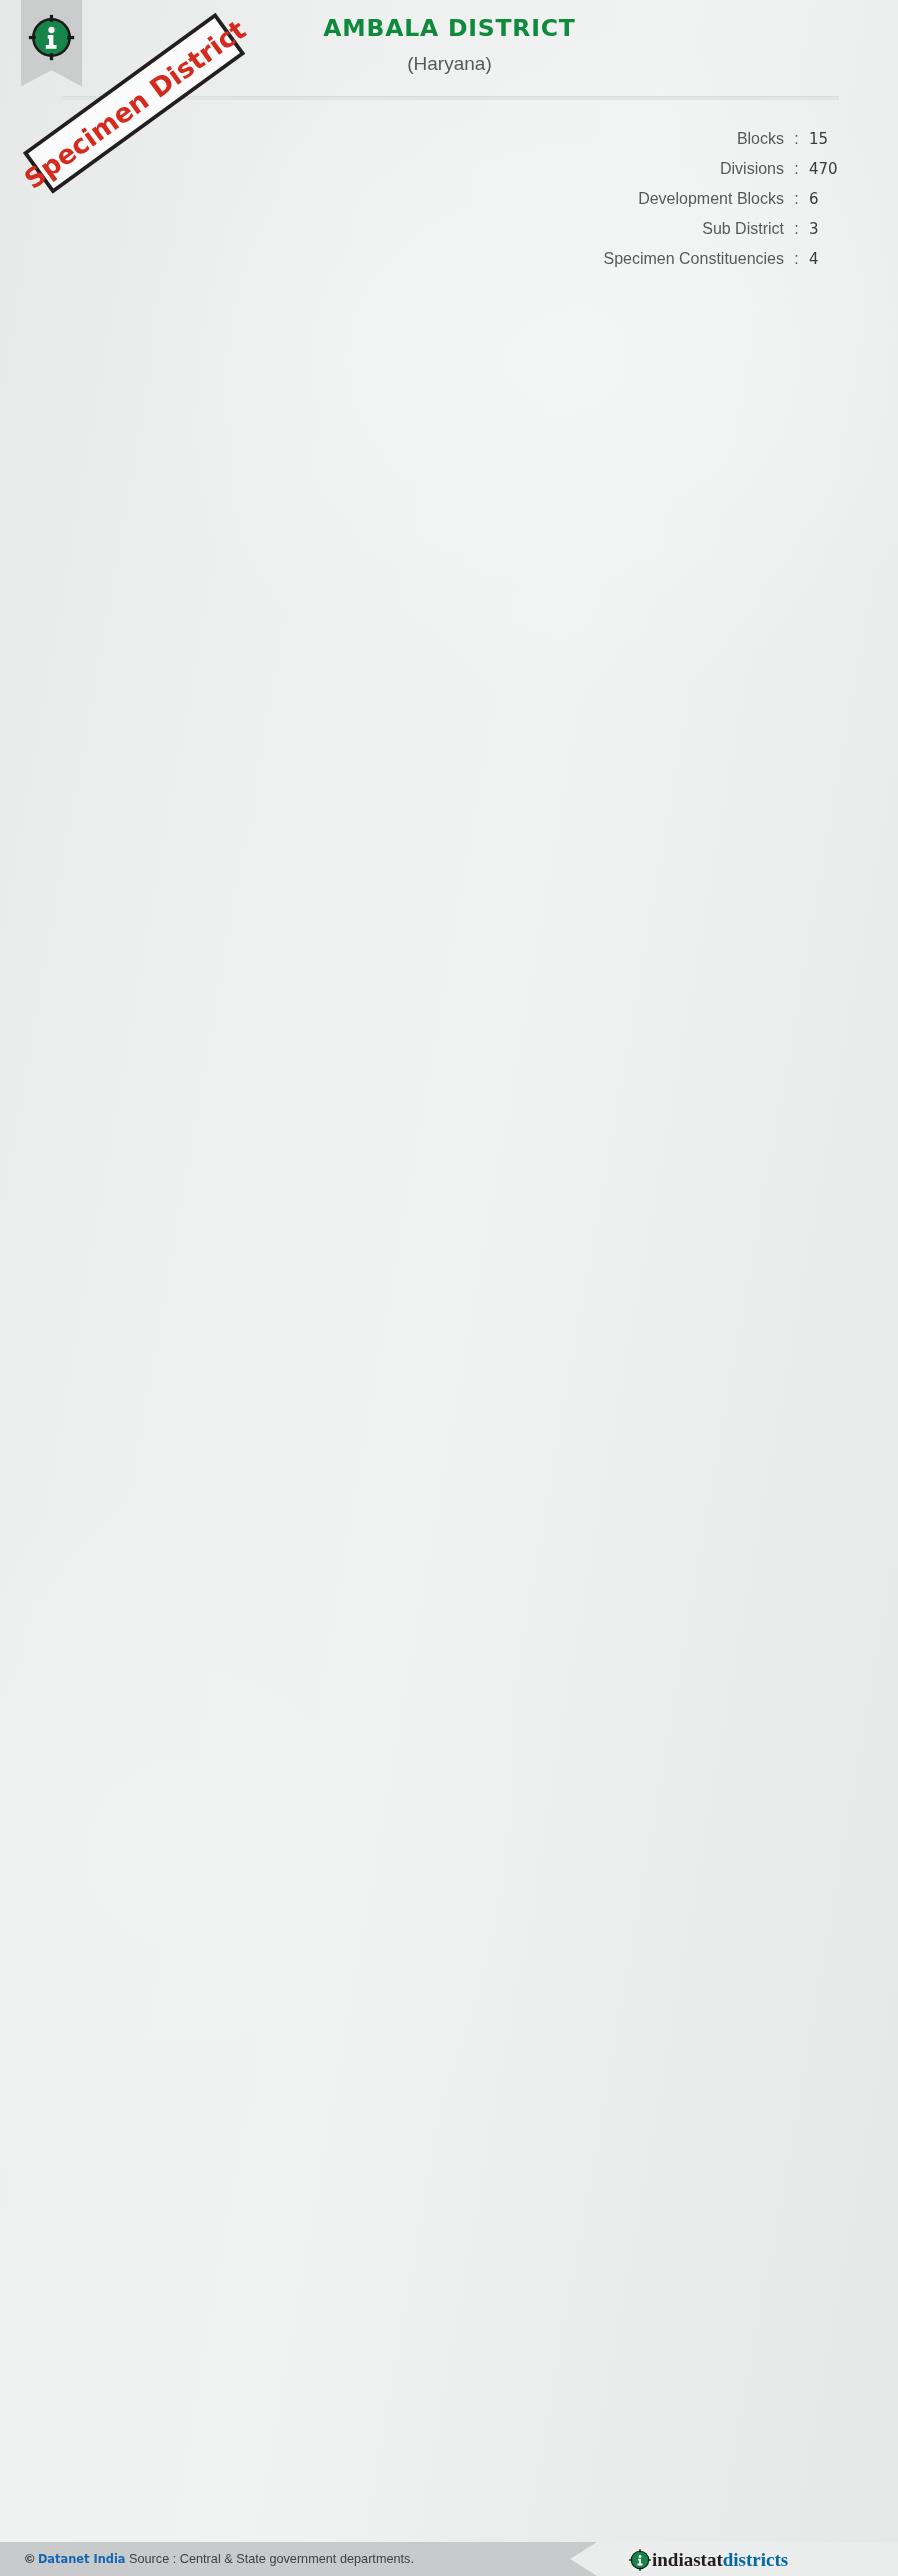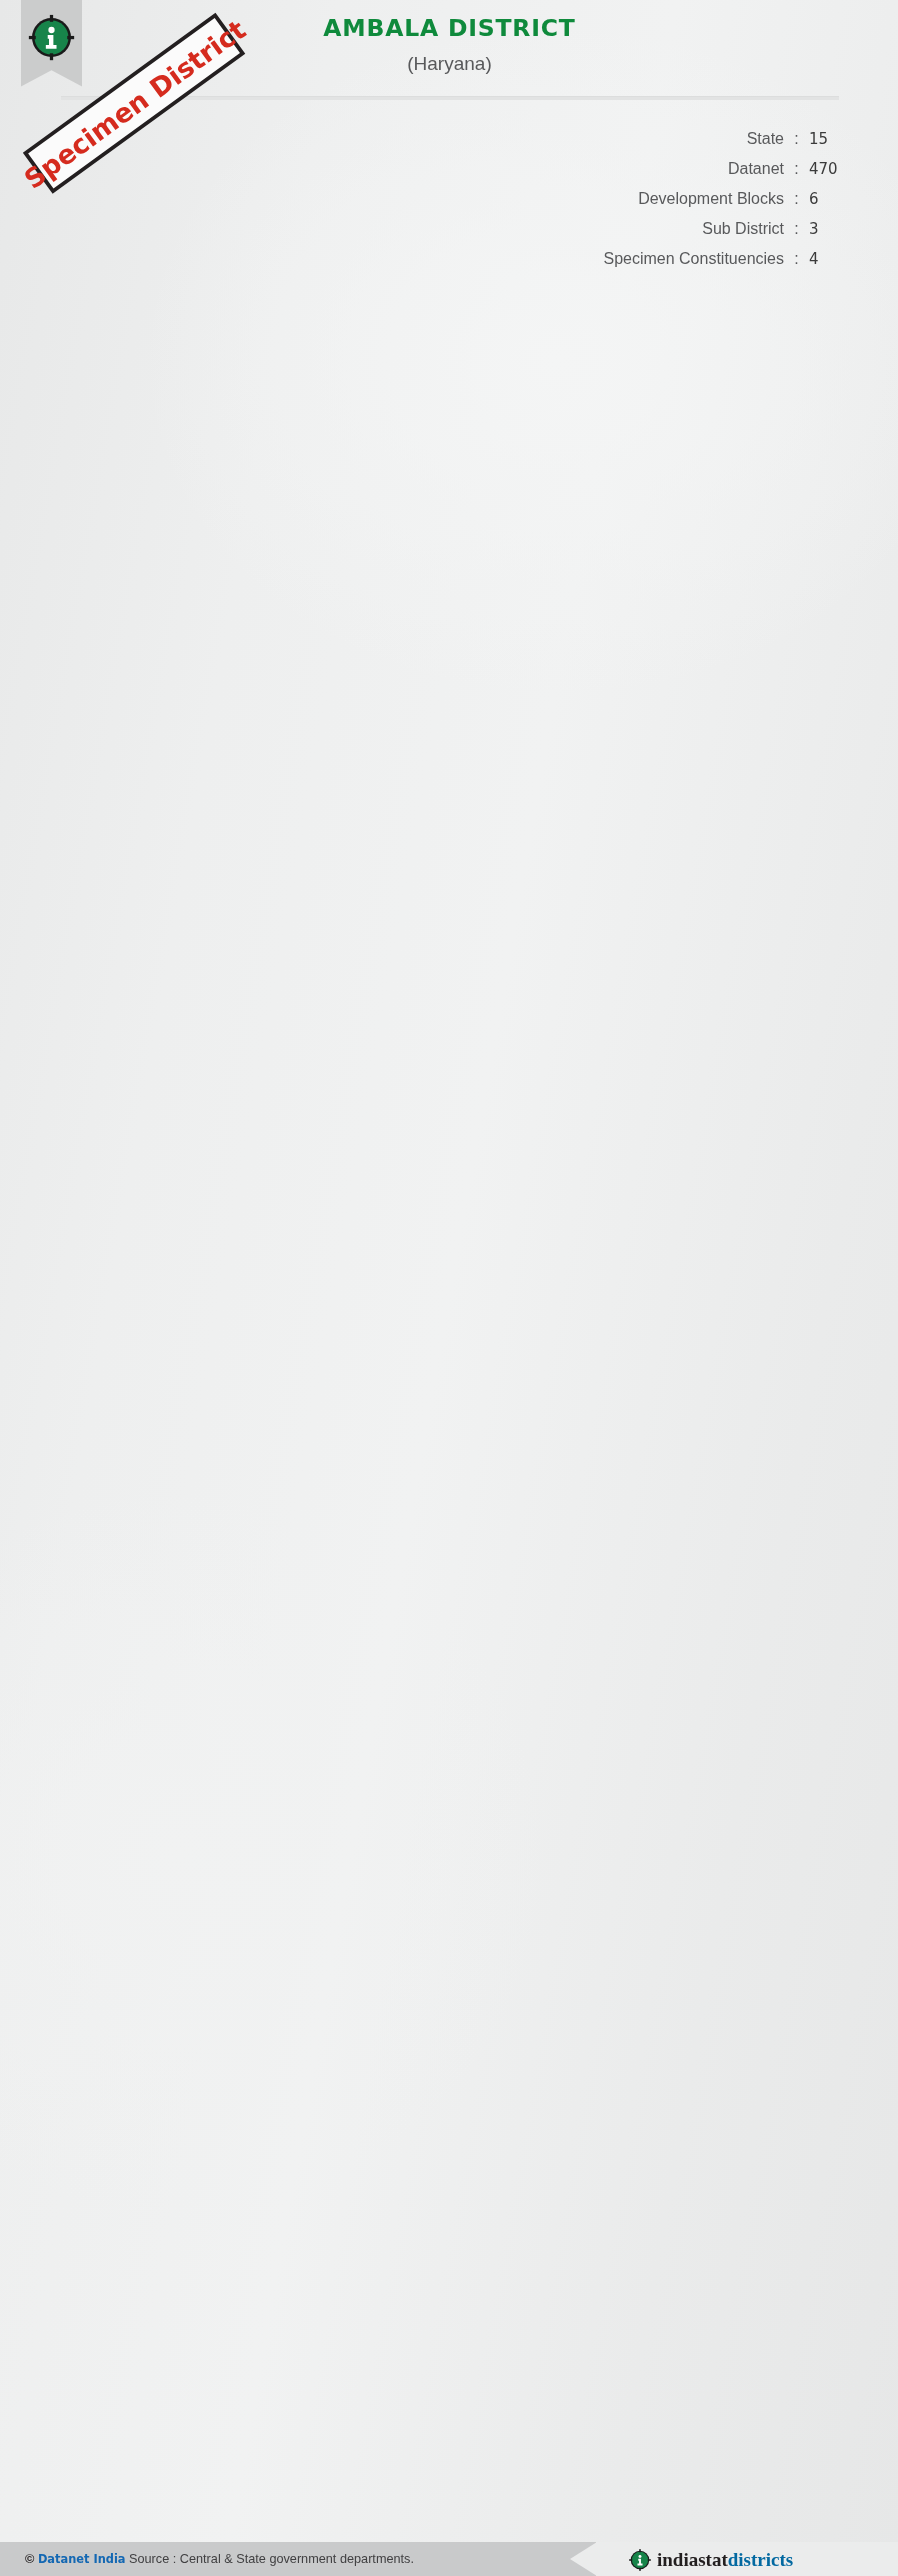--- a/index.html
+++ b/index.html
@@ -66,26 +66,26 @@
       <text x="223" y="174" text-anchor="middle" font-family="DejaVu Sans, sans-serif" font-weight="700" font-size="42" fill="#d52b1e">Specimen District</text>
     </g>
   </svg>
 
   <div class="title" id="dtitle">AMBALA DISTRICT</div>
   <div class="title" id="dstate">(Haryana)</div>
   <div class="abs" id="hrule"></div>
 
   <div class="abs" id="facts">
       <div class="fact">
-        <span class="fl">State</span>
+        <span class="fl">Blocks</span>
         <span class="fc">:</span>
         <span class="fv">15</span>
       </div>
       <div class="fact">
-        <span class="fl">Datanet</span>
+        <span class="fl">Divisions</span>
         <span class="fc">:</span>
         <span class="fv">470</span>
       </div>
       <div class="fact">
         <span class="fl">Development Blocks</span>
         <span class="fc">:</span>
         <span class="fv">6</span>
       </div>
       <div class="fact">
         <span class="fl">Sub District</span>
@@ -117,19 +117,19 @@
           <circle r="24" fill="#1a1a1a"></circle>
           <circle r="21" fill="#17844a"></circle>
           <rect x="-28" y="-2" width="8" height="4" fill="#1a1a1a"></rect>
           <rect x="20" y="-2" width="8" height="4" fill="#1a1a1a"></rect>
           <rect x="-2" y="-28" width="4" height="8" fill="#1a1a1a"></rect>
           <rect x="-2" y="20" width="4" height="8" fill="#1a1a1a"></rect>
           <circle cx="0" cy="-9" r="3.8" fill="#fff"></circle>
           <path d="M-4.5 -3 h7 v12 h4 v5 h-13 v-5 h4 v-7 h-2 z" fill="#fff"></path>
         </g>
       </svg>
-      <span style="font-family:'Liberation Serif',serif;font-weight:700;font-size:19px;color:#231f20;margin-left:5px;">indiastat</span>
+      <span style="font-family:'Liberation Serif',serif;font-weight:700;font-size:19px;color:#231f20;">indiastat</span>
       <span style="font-family:'Liberation Serif',serif;font-weight:700;font-size:19px;color:#0369a1;">districts</span>
     </div>
   </div>
 
 </div>
 
 
 </body></html>

